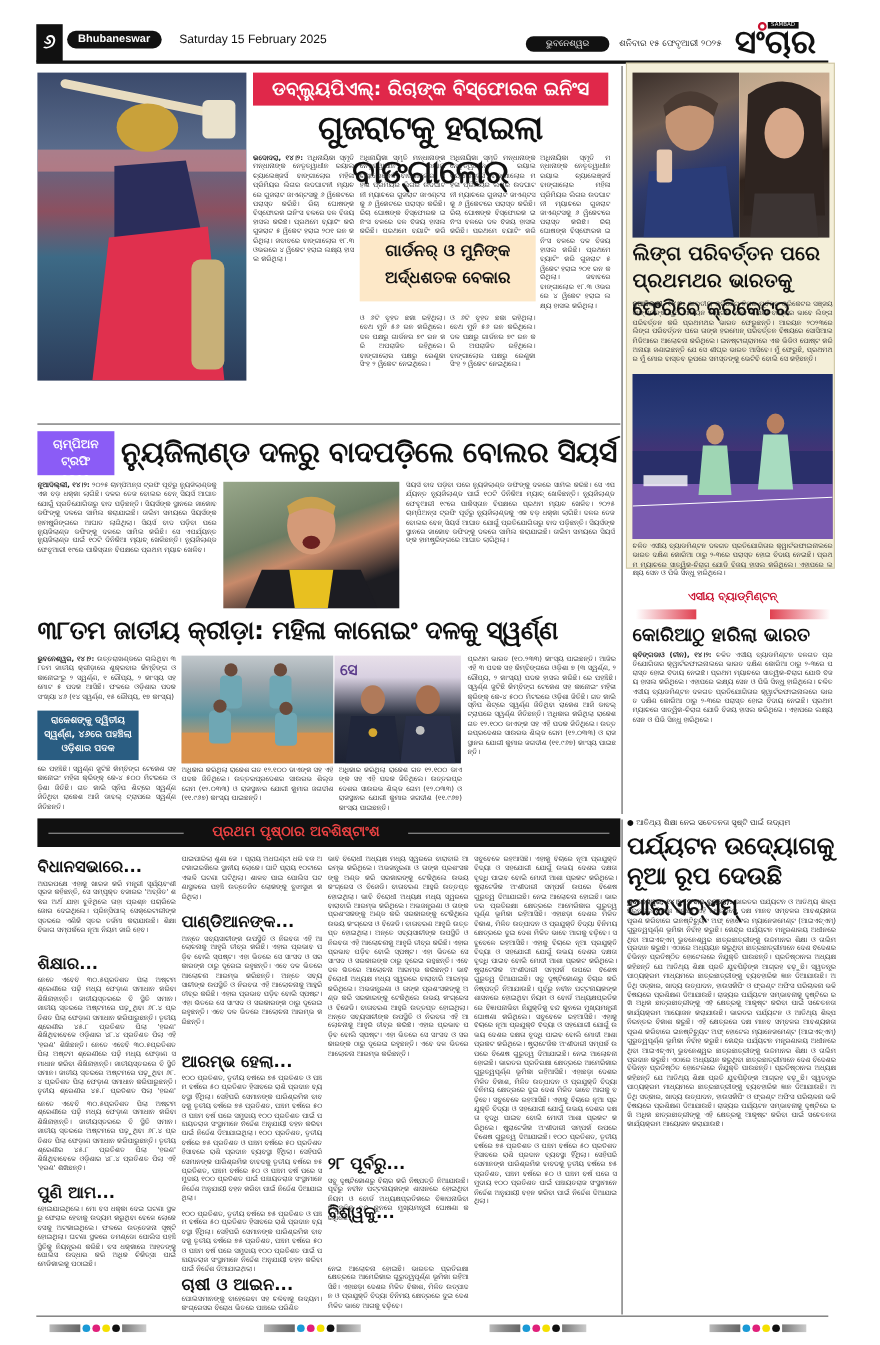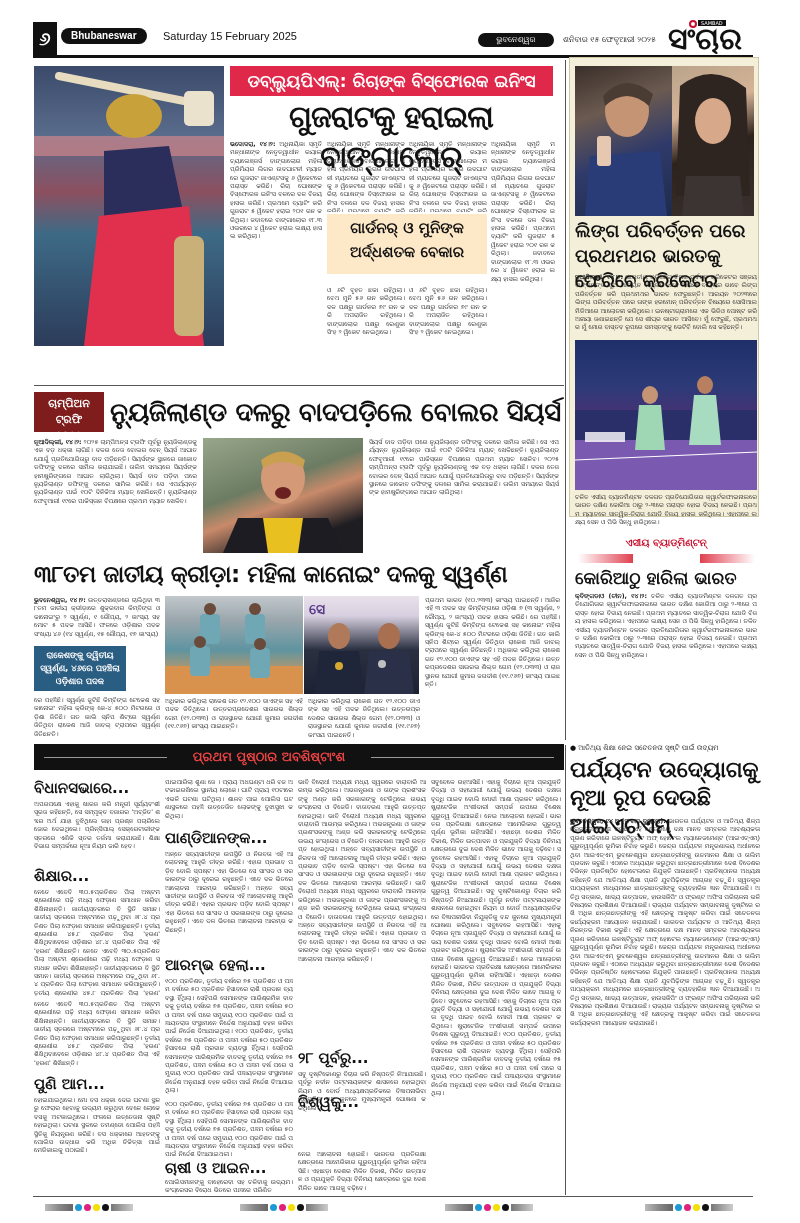--- a/index.html
+++ b/index.html
@@ -26,21 +26,21 @@
 #wplKicker{left:230px;top:66px;width:323px;height:30px;background:#e0284a;color:#fff;font-size:17px;line-height:30px;text-align:center;font-weight:bold}
 #wplHead{left:226px;top:97px;width:330px;height:40px;font-size:30px;line-height:40px;text-align:center;font-weight:bold;letter-spacing:-1px}
 #gardBox{left:327px;top:214px;width:160px;height:60px;background:#fde8c8}
 #gardHead{left:327px;top:216px;width:160px;font-size:15px;line-height:24px;text-align:center;font-weight:bold;color:#111}
 
 #trBox{left:569px;top:57px;width:190px;height:460px;background:#f4efd9;border:1px solid #cfc6a4}
 #trImg1{left:575px;top:66px;width:97px;height:150px;background:linear-gradient(160deg,#3a2f2a 0%,#6b5a50 30%,#2f3a6a 60%,#1f2a4a 100%)}
 #trImg2{left:672px;top:66px;width:82px;height:150px;background:linear-gradient(160deg,#b9a48a 0%,#d6b397 30%,#2e221c 55%,#3a3230 100%)}
 #trHead{left:575px;top:218px;width:180px;font-size:18px;line-height:25px;font-weight:bold;color:#111}
 
-#ctBadge{left:34px;top:392px;width:70px;height:40px;background:#7f1d1d;color:#fff;font-size:11px;line-height:16px;text-align:center;padding-top:4px;font-weight:bold}
+#ctBadge{left:34px;top:392px;width:70px;height:40px;background:#8b5cf6;color:#fff;font-size:11px;line-height:16px;text-align:center;padding-top:4px;font-weight:bold}
 #ctHead{left:110px;top:392px;width:452px;height:40px;font-size:26px;line-height:40px;font-weight:bold;letter-spacing:-0.5px}
 #ctImg{left:203px;top:438px;width:160px;height:115px;background:linear-gradient(160deg,#98a78a 0%,#6c7c63 40%,#c88a6a 55%,#1d1d22 80%)}
 
 #badImg{left:575px;top:340px;width:182px;height:150px;background:linear-gradient(180deg,#1f2f6a 0%,#2c3b78 30%,#4d2f74 55%,#7a4c98 75%,#6a46a0 100%)}
 #badKicker{left:575px;top:536px;width:182px;height:14px;color:#c8102e;font-size:10px;line-height:14px;text-align:center;font-weight:bold}
 #badKickBarL{left:578px;top:554px;width:55px;height:9px;background:linear-gradient(90deg,#fff,#e04050)}
 #badKickBarR{left:700px;top:554px;width:55px;height:9px;background:linear-gradient(90deg,#e04050,#fff)}
 #badHead{left:575px;top:566px;width:182px;font-size:17px;line-height:24px;font-weight:bold;text-align:left}
 
 #ngHead{left:34px;top:560px;width:530px;height:28px;font-size:23px;line-height:28px;font-weight:bold;letter-spacing:-0.5px}

